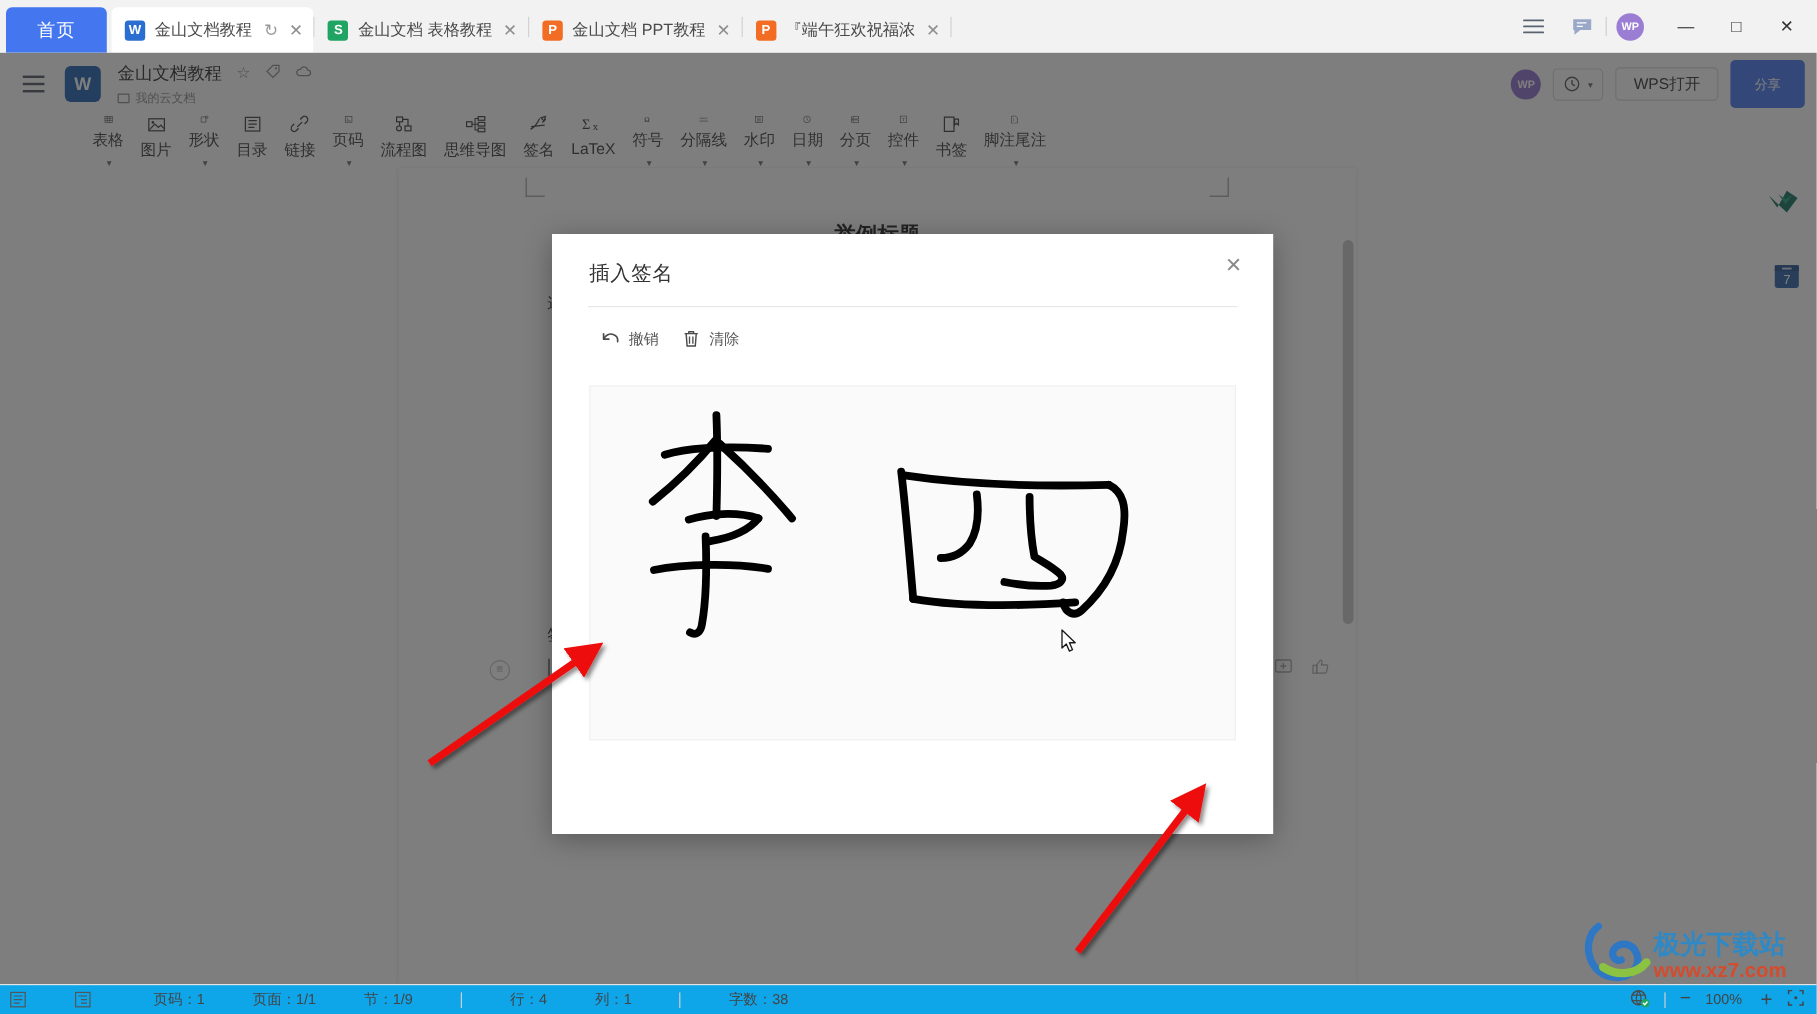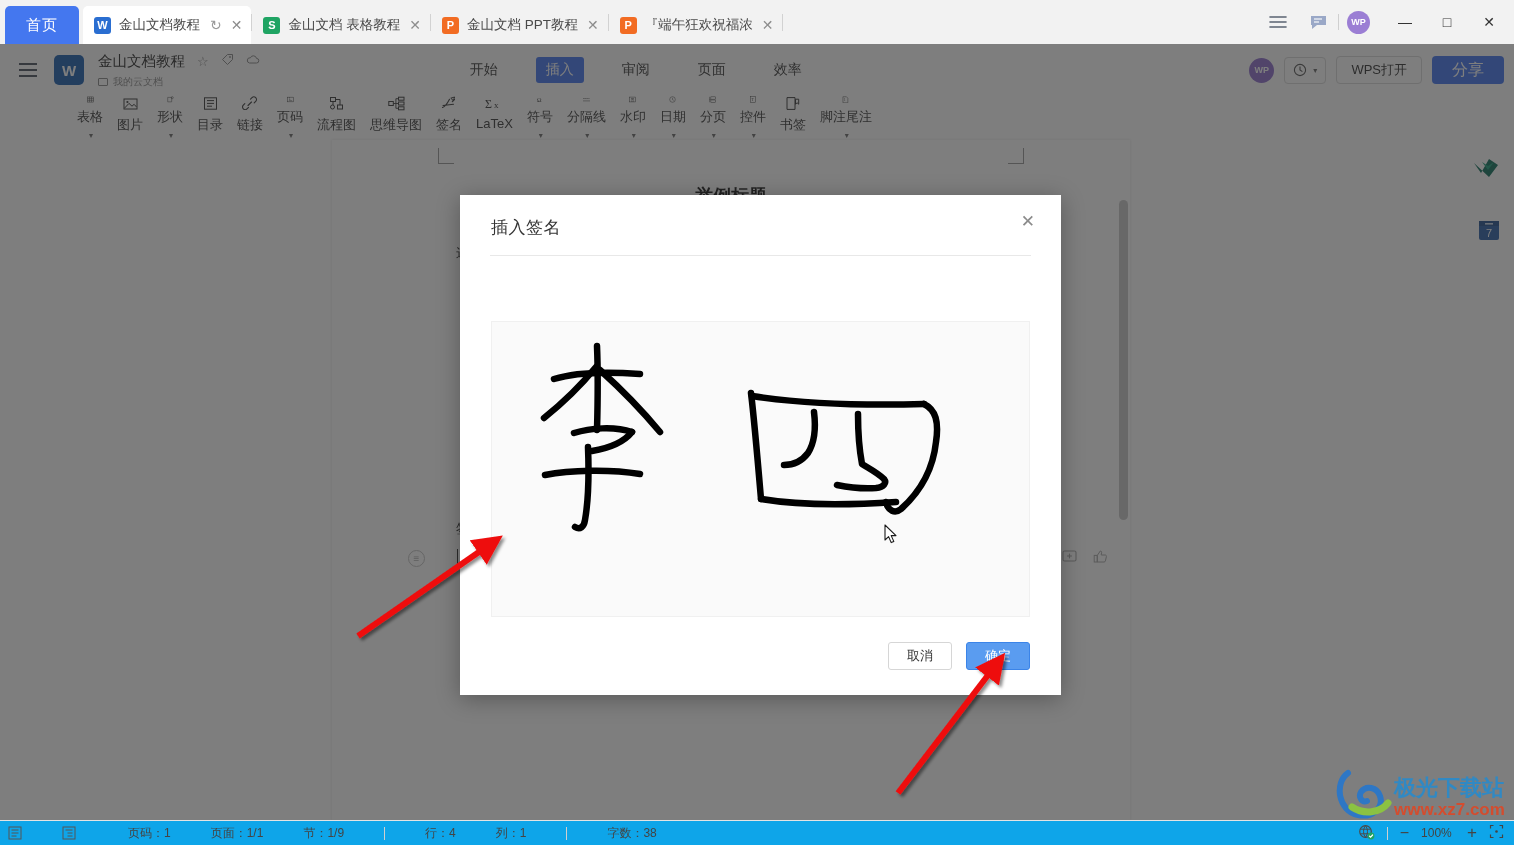--- a/index.html
+++ b/index.html
@@ -11,21 +11,21 @@
   }
   #app { position: relative; width: 1514px; height: 845px; }
 
   
   .tabbar {
     position: absolute; top: 0; left: 0; width: 1514px; height: 44px;
     background: #f2f2f2;
     display: flex; align-items: flex-end;
   }
   .home-tab {
-    width: 74px; height: 38px; margin-left: 5px;
+    width: 84px; height: 38px; margin-left: 5px;
     background: #4477ef; color: #fff;
     display: flex; align-items: center; justify-content: center;
     font-size: 15px; border-radius: 5px 5px 0 0;
     letter-spacing: 1px;
   }
   .doc-tab {
     height: 38px; display: flex; align-items: center;
     padding: 0 9px 0 11px; font-size: 13.5px; color: #4a4a4a;
     border-radius: 5px 5px 0 0; position: relative;
     white-space: nowrap;
@@ -95,22 +95,22 @@
     border: 1px solid #d9d9d9; border-radius: 4px; height: 27px;
     display: flex; align-items: center; gap: 4px; padding: 0 8px;
     font-size: 12px; color: #444;
   }
   .wpsbtn {
     border: 1px solid #d9d9d9; border-radius: 4px; height: 28px;
     display: flex; align-items: center; padding: 0 14px;
     font-size: 13px; color: #333;
   }
   .sharebtn {
-    background: #4477ef; color: #fff; border-radius: 4px; height: 28px;
-    display: flex; align-items: center; padding: 0 20px; font-size: 16px;
+    background: #4477ef; color: #fff; border-radius: 4px; height: 40px;
+    display: flex; align-items: center; padding: 0 20px; font-size: 11px;
   }
 
   
   .ribbon {
     position: absolute; top: 96px; left: 0; width: 1514px; height: 44px;
     background: #ffffff; display: flex; align-items: center;
     padding-left: 70px; gap: 0;
   }
   .ritem { display: flex; align-items: center; height: 44px; padding: 0 7px; gap: 5px; font-size: 13px; color: #3a3a3a; white-space: nowrap; flex-direction: column; }
   .ritem svg { display: block; }
@@ -188,21 +188,21 @@
   .sb-ico { width: 30px; display: flex; align-items: center; justify-content: center; color: #555; }
   .sb-item { margin-right: 16px; }
   .sb-div { width: 1px; height: 13px; background: #cfcfcf; margin-right: 16px; }
   .sb-right { margin-left: auto; display: flex; align-items: center; gap: 12px; padding-right: 10px; }
   .zoomtxt { width: 34px; }
 
   
   .annot { position: absolute; left: 0; top: 0; width: 1514px; height: 845px; z-index: 70; pointer-events: none; }
 
   
-  .wm { position: absolute; right: 8px; bottom: 16px; z-index: 65; opacity: .95; }
+  .wm { position: absolute; right: 24px; bottom: 16px; z-index: 65; opacity: .95; }
 </style>
 </head>
 <body>
 
 <div id="app">
 
   <div class="tabbar">
     <div class="home-tab">
       <span>首页</span>
     </div>
@@ -285,27 +285,20 @@
               <path d="M3.5 9h7a2.3 2.3 0 0 0 0-4.6 3.2 3.2 0 0 0-6.1-.6A2.5 2.5 0 0 0 3.5 9z" fill="none" stroke="#8a8a8a" stroke-width="1"></path>
             </svg>
         </span>
       </div>
       <div class="docsub">
         <span class="folder-ico"></span>
         <span>我的云文档</span>
       </div>
     </div>
 
-    <div class="menutabs">
-      <div class="mtab">开始</div>
-      <div class="mtab active">插入</div>
-      <div class="mtab">审阅</div>
-      <div class="mtab">页面</div>
-      <div class="mtab">效率</div>
-    </div>
 
     <div class="header-right">
       <div class="avatar-lg">WP</div>
       <div class="histbtn">
         <svg width="14" height="14" viewBox="0 0 14 14">
             <circle cx="7" cy="7" r="5.6" fill="none" stroke="#555" stroke-width="1.1"></circle>
             <path d="M7 3.6V7l2.4 1.6" fill="none" stroke="#555" stroke-width="1.1"></path>
           </svg>
         <span class="caret">▾</span>
       </div>
@@ -536,20 +529,40 @@
 
   <div class="dim"></div>
 
   <div class="dialog">
     <div class="dlg-head">
       <div class="dlg-title">插入签名</div>
       <div class="dlg-close">✕</div>
     </div>
     <div class="dlg-rule"></div>
 
+    <div class="dlg-tools">
+      <div class="dlg-tool">
+        <span>
+          <svg width="17" height="16" viewBox="0 0 17 16">
+              <path d="M3 4.2v4.4h4.4" fill="none" stroke="#4a4a4a" stroke-width="1.4" stroke-linecap="round" stroke-linejoin="round"></path>
+              <path d="M3.2 8.2C4.6 5.2 8 3.6 11 4.7c2.6.9 4.1 3.4 3.7 6" fill="none" stroke="#4a4a4a" stroke-width="1.4" stroke-linecap="round"></path>
+            </svg>
+        </span>
+        <span>撤销</span>
+      </div>
+      <div class="dlg-tool">
+        <span>
+          <svg width="16" height="17" viewBox="0 0 16 17">
+              <path d="M2.5 4h11M6 4V2.4h4V4M3.8 4l.8 10.4h6.8L12.2 4" fill="none" stroke="#4a4a4a" stroke-width="1.2" stroke-linejoin="round"></path>
+              <path d="M6.6 6.4v6M9.4 6.4v6" stroke="#4a4a4a" stroke-width="1.1"></path>
+            </svg>
+        </span>
+        <span>清除</span>
+      </div>
+    </div>
 
     <div class="canvas">
       <svg width="539" height="296" viewBox="0 0 539 296">
         <g fill="none" stroke="#000000" stroke-width="6.5" stroke-linecap="round" stroke-linejoin="round">
 
           <path d="M62 57 C78 52, 108 49, 148 52"></path>
 
           <path d="M105 24 C106 48, 106 72, 105 108"></path>
 
           <path d="M104 45 C90 62, 72 80, 52 96"></path>
@@ -577,24 +590,20 @@
 
           <path d="M269 177 C310 184, 360 183, 404 180"></path>
         </g>
       </svg>
       
       <svg style="position:absolute;left:392px;top:202px;" width="15" height="21" viewBox="0 0 15 21">
         <path d="M1 1 L1 16 L4.6 12.6 L7.2 18.6 L9.8 17.4 L7.2 11.6 L12 11.6 Z" fill="#ffffff" stroke="#1a1a1a" stroke-width="1.1" stroke-linejoin="round"></path>
       </svg>
     </div>
 
-    <div class="dlg-foot">
-      <div class="btn-cancel">取消</div>
-      <div class="btn-ok">确定</div>
-    </div>
   </div>
 
   <svg class="annot">
     <defs>
       <marker id="ah" markerWidth="5" markerHeight="5" refX="2.2" refY="2.5" orient="auto">
         <path d="M0 0 L5 2.5 L0 5 z" fill="#ee1111"></path>
       </marker>
       <filter id="shd" x="-30%" y="-30%" width="170%" height="170%">
         <feDropShadow dx="2.5" dy="2.5" stdDeviation="1.6" flood-color="#000000" flood-opacity="0.45"></feDropShadow>
       </filter>

